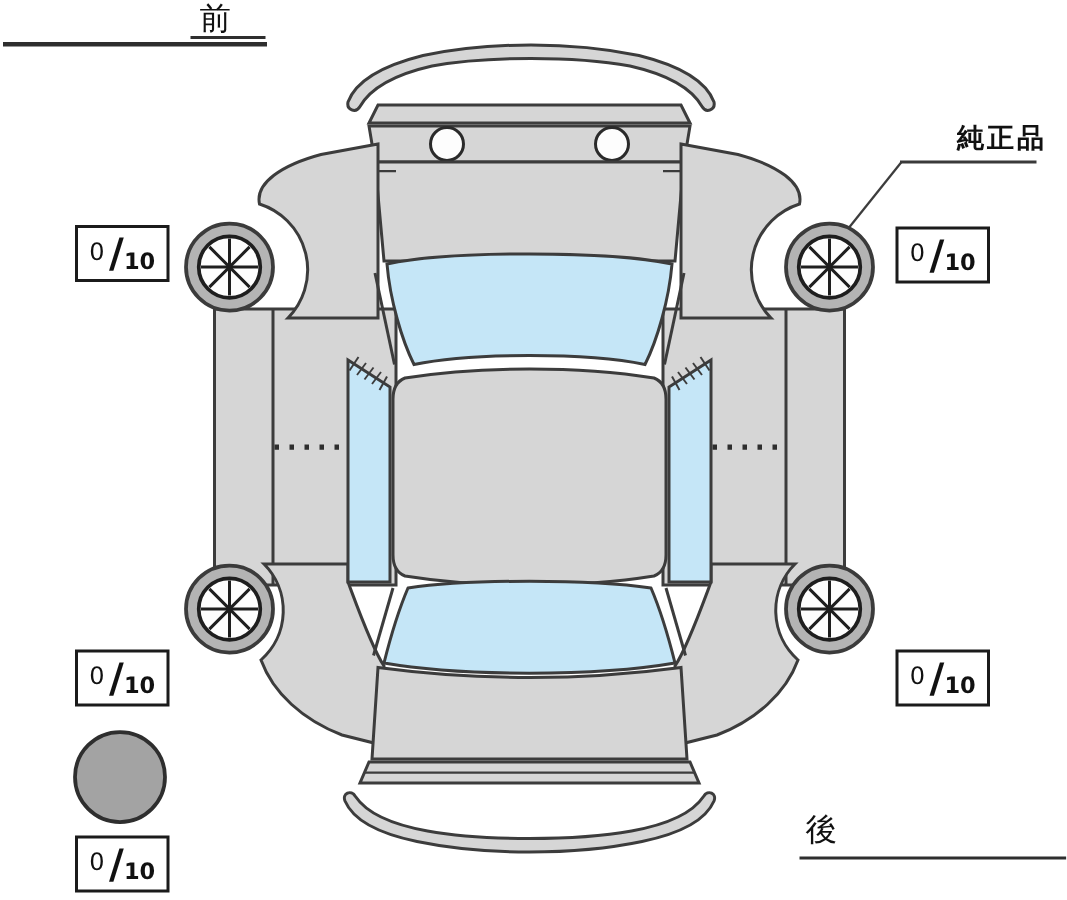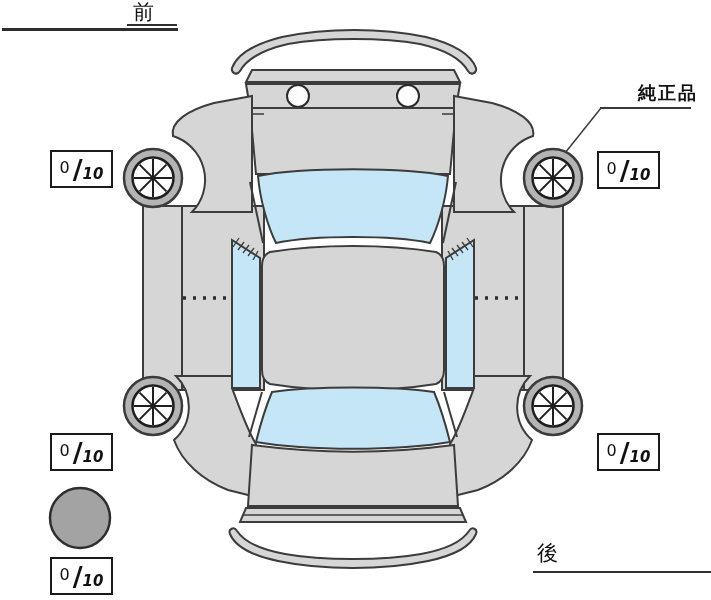--- a/index.html
+++ b/index.html
@@ -15,21 +15,21 @@
   .rule{position:absolute;background:#2e2e2e;}
   #front-underline{left:127px;top:24px;width:50px;height:2px;}
   #front-rule{left:2px;top:28px;width:176px;height:3px;}
   #rear-rule{left:533px;top:571px;width:178px;height:2px;}
   #genuine-underline{left:600px;top:107px;width:91px;height:2px;background:#3a3a3a;}
 
   .score-box{position:absolute;width:63px;height:38px;background:#fff;border:2px solid #1b1b1b;
              box-sizing:border-box;display:flex;align-items:center;justify-content:center;color:#111;}
   .score-box .val{font-size:16px;margin-right:3px;transform:translateY(-2px);}
   .score-box .slash{font-size:27px;font-weight:bold;line-height:0.9;transform:translateY(1px);}
-  .score-box .max{font-size:15px;font-weight:bold;transform:translateY(5px);font-style:italic;}
+  .score-box .max{font-size:15px;font-weight:bold;transform:translateY(5px);}
   #box-fl{left:50px;top:150px;}
   #box-fr{left:597px;top:151px;}
   #box-rl{left:50px;top:433px;}
   #box-rr{left:597px;top:433px;}
   #box-spare{left:50px;top:557px;}
 </style>
 </head>
 <body>
 
 <div id="stage">

